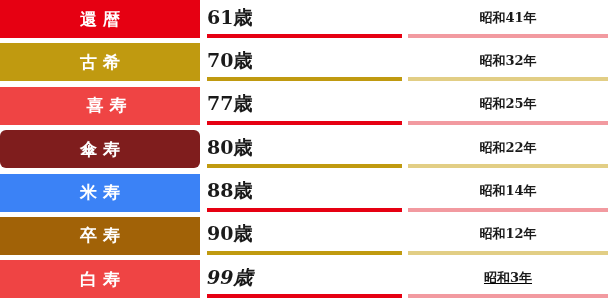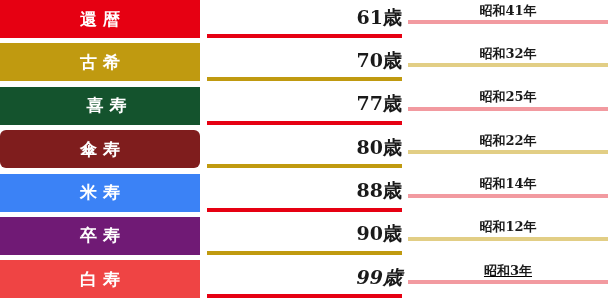--- a/index.html
+++ b/index.html
@@ -53,21 +53,21 @@
     font-family: "DejaVu Serif", "Liberation Serif", serif;
   }
 
   
   .cell-age {
     flex: 0 0 195px;
     width: 195px;
     margin-left: 7px;
     display: flex;
     align-items: center;
-    justify-content: flex-end;
+    justify-content: flex-start;
     box-sizing: border-box;
     height: 38px;
     border-bottom-style: solid;
     border-bottom-width: 4px;
   }
   .age-text {
     color: #1a1a1a;
     font-size: 19px;
     font-weight: 700;
     line-height: 1;
@@ -77,21 +77,21 @@
   }
 
   
   .cell-year {
     flex: 1 1 auto;
     margin-left: 6px;
     display: flex;
     align-items: center;
     justify-content: center;
     box-sizing: border-box;
-    height: 24px;
+    height: 38px;
     border-bottom-style: solid;
     border-bottom-width: 4px;
   }
   .year-text {
     color: #1a1a1a;
     font-size: 13px;
     font-weight: 600;
     line-height: 1;
     white-space: nowrap;
     font-family: "DejaVu Serif", "Liberation Serif", serif;
@@ -117,21 +117,21 @@
         <span class="name-text">古希</span>
       </div>
       <div class="cell-age" style="border-bottom-color: rgb(192, 154, 16);">
         <span class="age-text">70歳</span>
       </div>
       <div class="cell-year" style="border-bottom-color: rgb(226, 206, 133);">
         <span class="year-text">昭和32年</span>
       </div>
     </div>
     <div class="table-row">
-      <div class="cell-name" style="background: #14532d; padding-left: 13px;">
+      <div class="cell-name" style="background: #ef4444; padding-left: 13px;">
         <span class="name-text">喜寿</span>
       </div>
       <div class="cell-age" style="border-bottom-color: rgb(230, 0, 18);">
         <span class="age-text">77歳</span>
       </div>
       <div class="cell-year" style="border-bottom-color: rgb(242, 154, 160);">
         <span class="year-text">昭和25年</span>
       </div>
     </div>
     <div class="table-row">
@@ -150,21 +150,21 @@
         <span class="name-text">米寿</span>
       </div>
       <div class="cell-age" style="border-bottom-color: rgb(230, 0, 18);">
         <span class="age-text">88歳</span>
       </div>
       <div class="cell-year" style="border-bottom-color: rgb(242, 154, 160);">
         <span class="year-text">昭和14年</span>
       </div>
     </div>
     <div class="table-row">
-      <div class="cell-name" style="background: #701a75;">
+      <div class="cell-name" style="background: #a16207;">
         <span class="name-text">卒寿</span>
       </div>
       <div class="cell-age" style="border-bottom-color: rgb(192, 154, 16);">
         <span class="age-text">90歳</span>
       </div>
       <div class="cell-year" style="border-bottom-color: rgb(226, 206, 133);">
         <span class="year-text">昭和12年</span>
       </div>
     </div>
     <div class="table-row">

